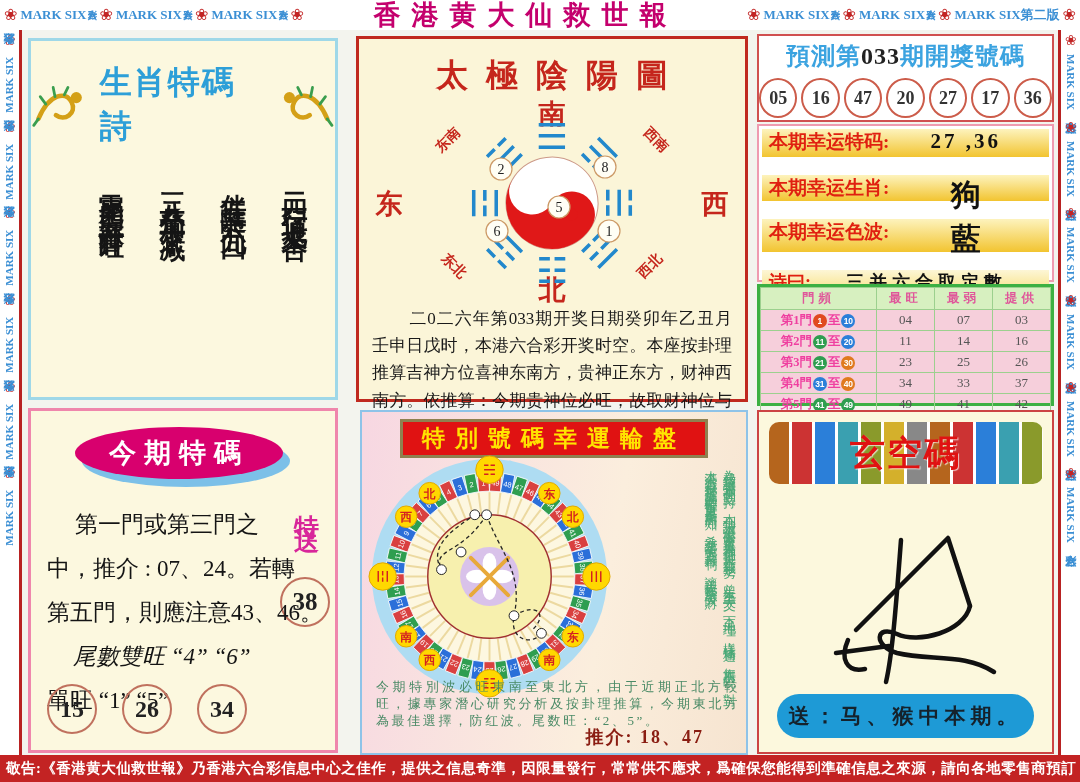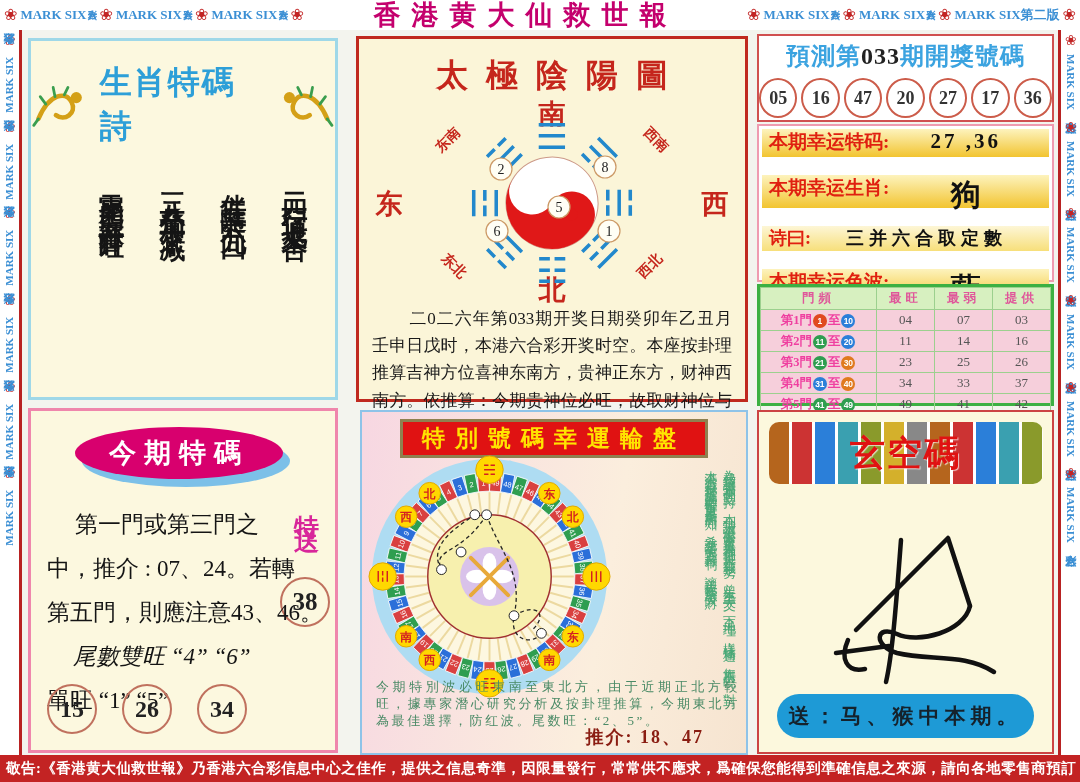--- a/index.html
+++ b/index.html
@@ -92,21 +92,21 @@
   .pcirc{width:36px;height:36px;border:2px solid #cc5c4a;border-radius:50%;display:flex;align-items:center;
     justify-content:center;font-size:18px;font-weight:bold;color:#333;font-family:"Liberation Serif",serif;background:#fff;}
 
   
   #panel-lucky{left:757px;top:124px;width:297px;height:158px;background:#fff;border:2px solid #ef9bb0;padding:3px;}
   .lrow{display:flex;align-items:flex-start;margin-bottom:18px;padding:0 7px;
     background:linear-gradient(180deg,#fdf3bd,#f2c430);}
   .lrow .llabel{color:#e02010;font-weight:bold;font-size:19px;font-family:"Liberation Serif",serif;white-space:nowrap;}
   .lrow .lvalue{flex:1;text-align:center;font-weight:bold;color:#111;font-family:"Liberation Serif",serif;}
   .lrow.r0{height:28px;}.lrow.r0 .lvalue{font-size:21px;letter-spacing:3px;}
-  .lrow.r1{height:33px;}.lrow.r1 .lvalue{font-size:30px;}
+  .lrow.r1{height:26px;}.lrow.r1 .lvalue{font-size:30px;}
   .lrow.r2{height:33px;}.lrow.r2 .lvalue{font-size:30px;}
   .lrow.r3{height:25px;background:linear-gradient(180deg,#fdf6d6,#f7df7a);}
   .lrow.r3 .llabel{font-size:18px;}.lrow.r3 .lvalue{font-size:18px;letter-spacing:5px;}
   #lucky-tail{height:22px;background:#fffdf0;color:#222;font-weight:bold;font-size:16px;letter-spacing:3px;
     font-family:"Liberation Serif",serif;display:flex;align-items:center;padding-left:8px;}
 
   
   #panel-table{left:757px;top:284px;width:297px;height:122px;border:3px solid #3cb043;background:#f6cfdb;}
   #table-title{background:#3fcf49;color:#156b15;font-weight:bold;font-size:16px;text-align:center;
     letter-spacing:2px;height:23px;line-height:23px;font-family:"Liberation Serif",serif;}
@@ -623,27 +623,27 @@
   <div class="panel" id="panel-lucky">
     <div id="lucky-rows">
         <div class="lrow r0">
           <span class="llabel">本期幸运特码:</span>
           <span class="lvalue">27 ,36</span>
         </div>
         <div class="lrow r1">
           <span class="llabel">本期幸运生肖:</span>
           <span class="lvalue">狗</span>
         </div>
+        <div class="lrow r2">
+          <span class="llabel">本期幸运色波:</span>
+          <span class="lvalue">藍</span>
+        </div>
         <div class="lrow r3">
           <span class="llabel">诗曰:</span>
           <span class="lvalue">三并六合取定數</span>
-        </div>
-        <div class="lrow r2">
-          <span class="llabel">本期幸运色波:</span>
-          <span class="lvalue">藍</span>
         </div>
       </div>
     <div id="lucky-tail">欲钱去買排第一。</div>
   </div>
 
   <div class="panel" id="panel-table">
     <table id="hot-table">
       <colgroup>
           <col class="c0">
           <col>

